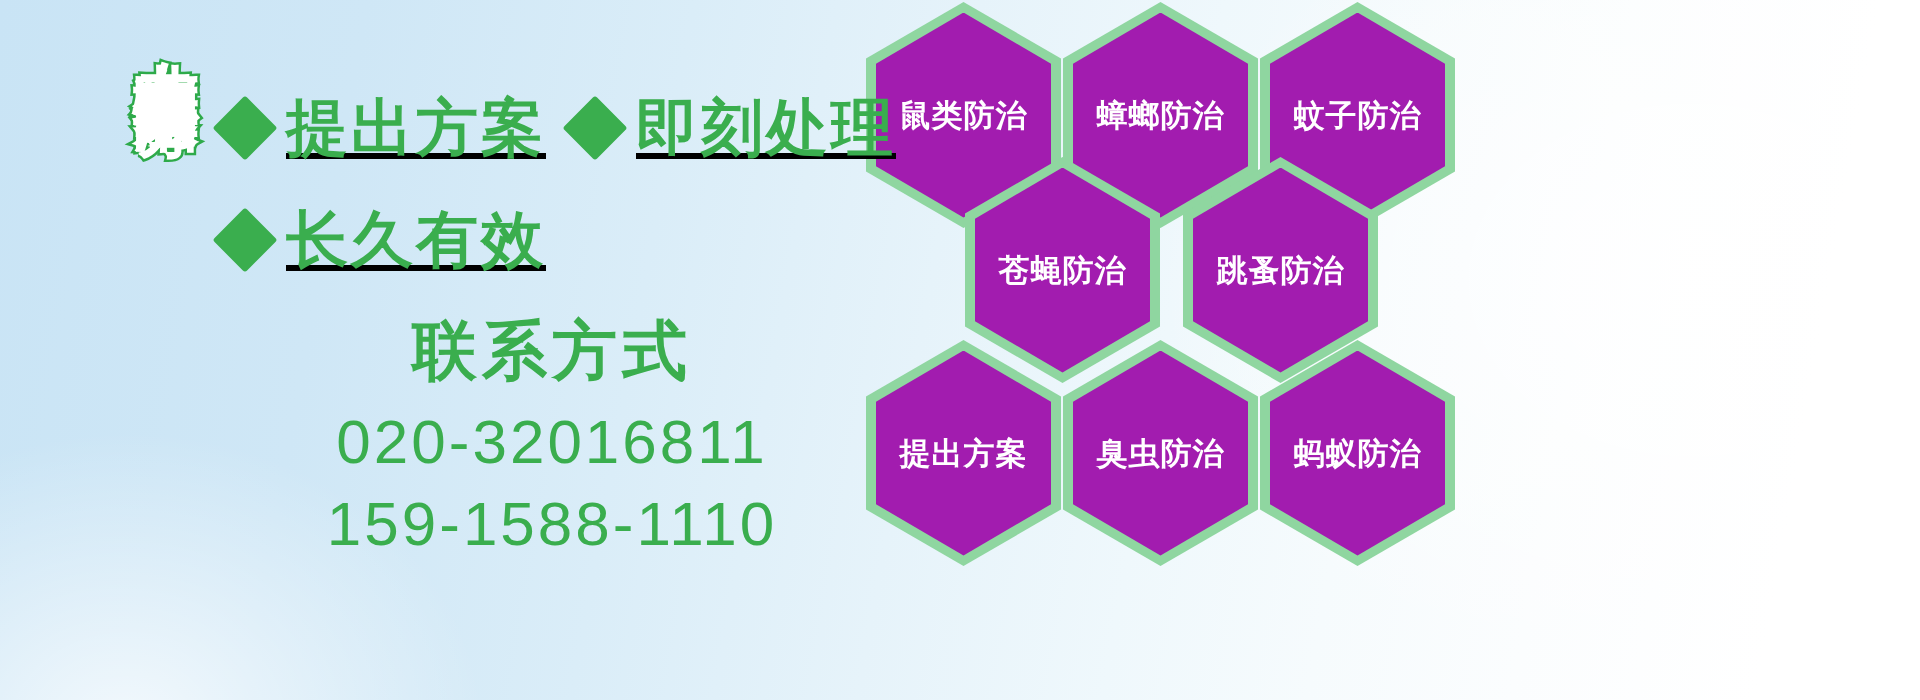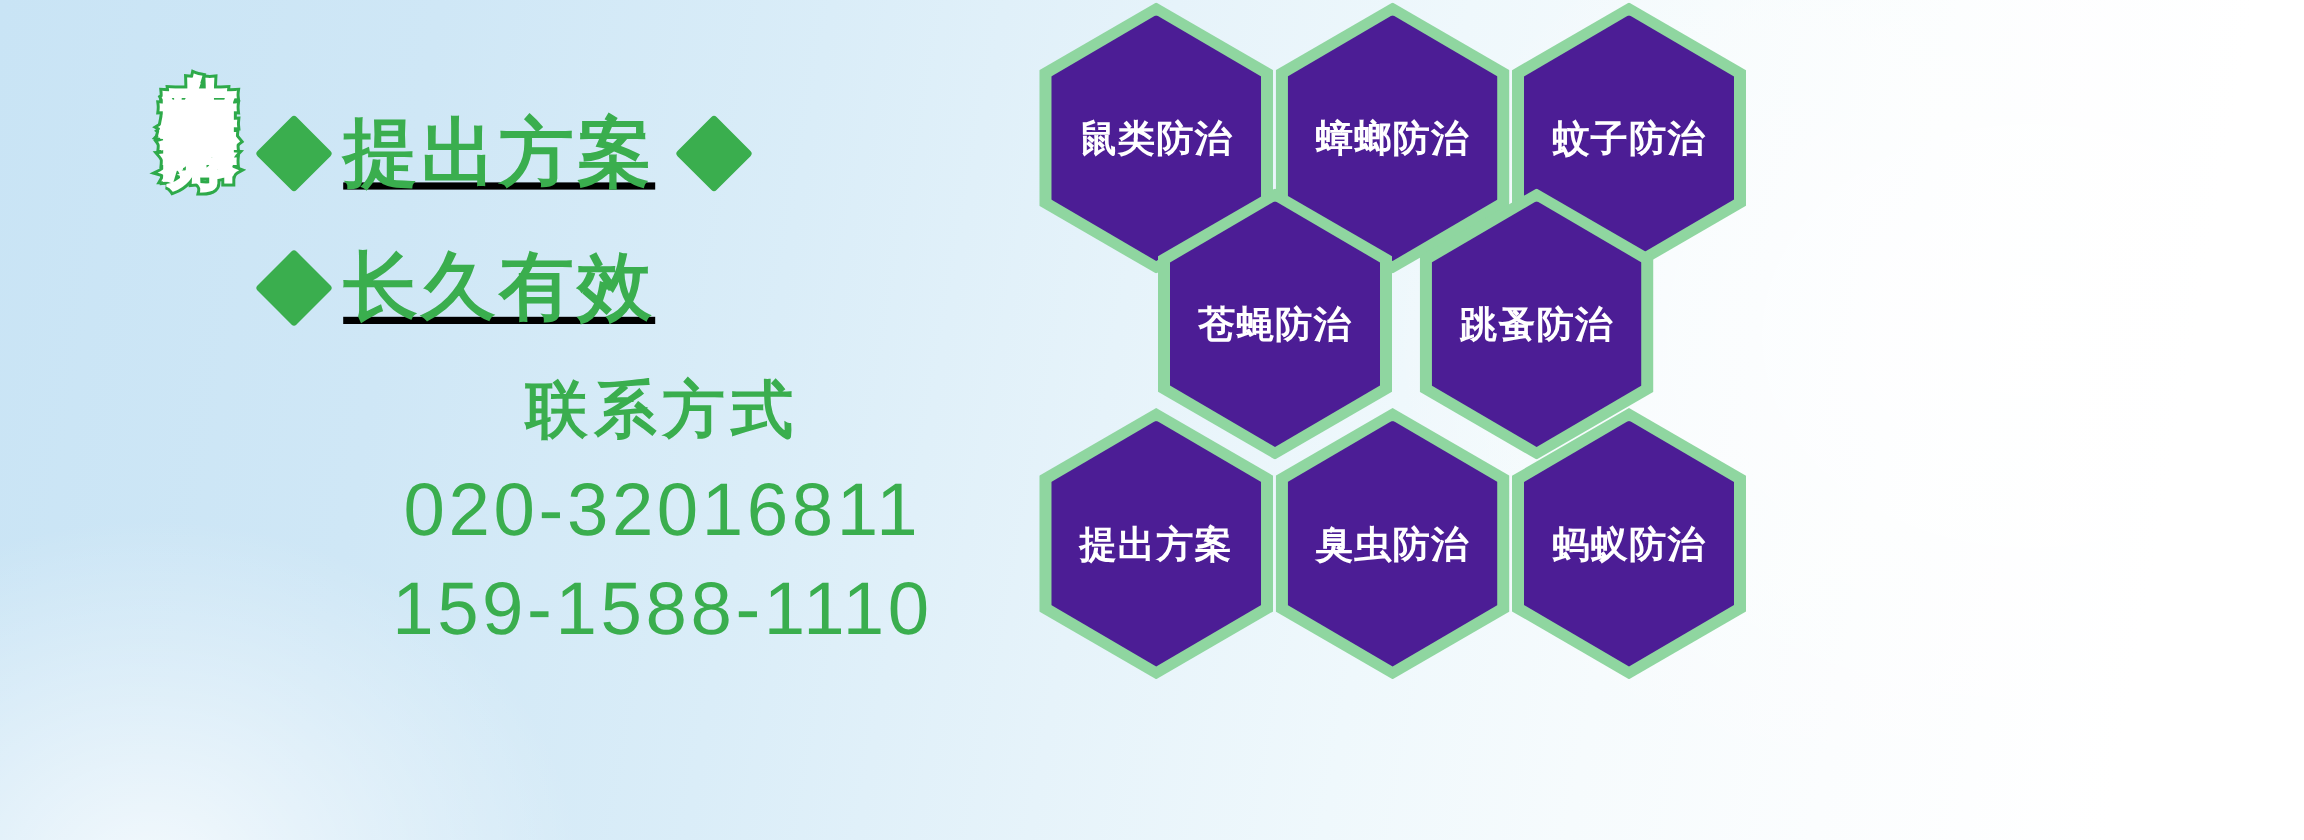--- a/index.html
+++ b/index.html
@@ -96,21 +96,21 @@
 
   
   .contact {
     position: absolute;
     left: 222px; top: 310px;
     width: 660px;
     text-align: center;
     z-index: 5;
   }
   .contact-heading {
-    font-size: 52px;
+    font-size: 65px;
     font-weight: bold;
     color: #3aae4e;
     letter-spacing: 5px;
     line-height: 1.25;
     margin-bottom: 10px;
   }
   .phone {
     font-size: 62px;
     font-weight: normal;
     color: #3aae4e;
@@ -130,21 +130,21 @@
     width: 195px; height: 226px;
     clip-path: polygon(50% 0%, 100% 25%, 100% 75%, 50% 100%, 0% 75%, 0% 25%);
     background: #8fd6a0;
     display: flex;
     align-items: center;
     justify-content: center;
   }
   .hex-inner {
     width: 175px; height: 205px;
     clip-path: polygon(50% 0%, 100% 25%, 100% 75%, 50% 100%, 0% 75%, 0% 25%);
-    background: #4c1d95;
+    background: #a21caf;
     display: flex;
     align-items: center;
     justify-content: center;
   }
   .hex-label {
     font-size: 31px;
     font-weight: bold;
     color: #ffffff;
     letter-spacing: 1px;
     line-height: 1;
@@ -169,20 +169,21 @@
   <div class="vertical-title">专业有害生物防治服务</div>
 
   <div class="features">
     <div class="feature-row">
       <div class="feature-item">
         <span class="diamond"></span>
         <span class="feature-label">提出方案</span>
       </div>
       <div class="feature-item">
         <span class="diamond"></span>
+        <span class="feature-label">即刻处理</span>
       </div>
     </div>
     <div class="feature-row">
       <div class="feature-item">
         <span class="diamond"></span>
         <span class="feature-label">长久有效</span>
       </div>
     </div>
   </div>
 

